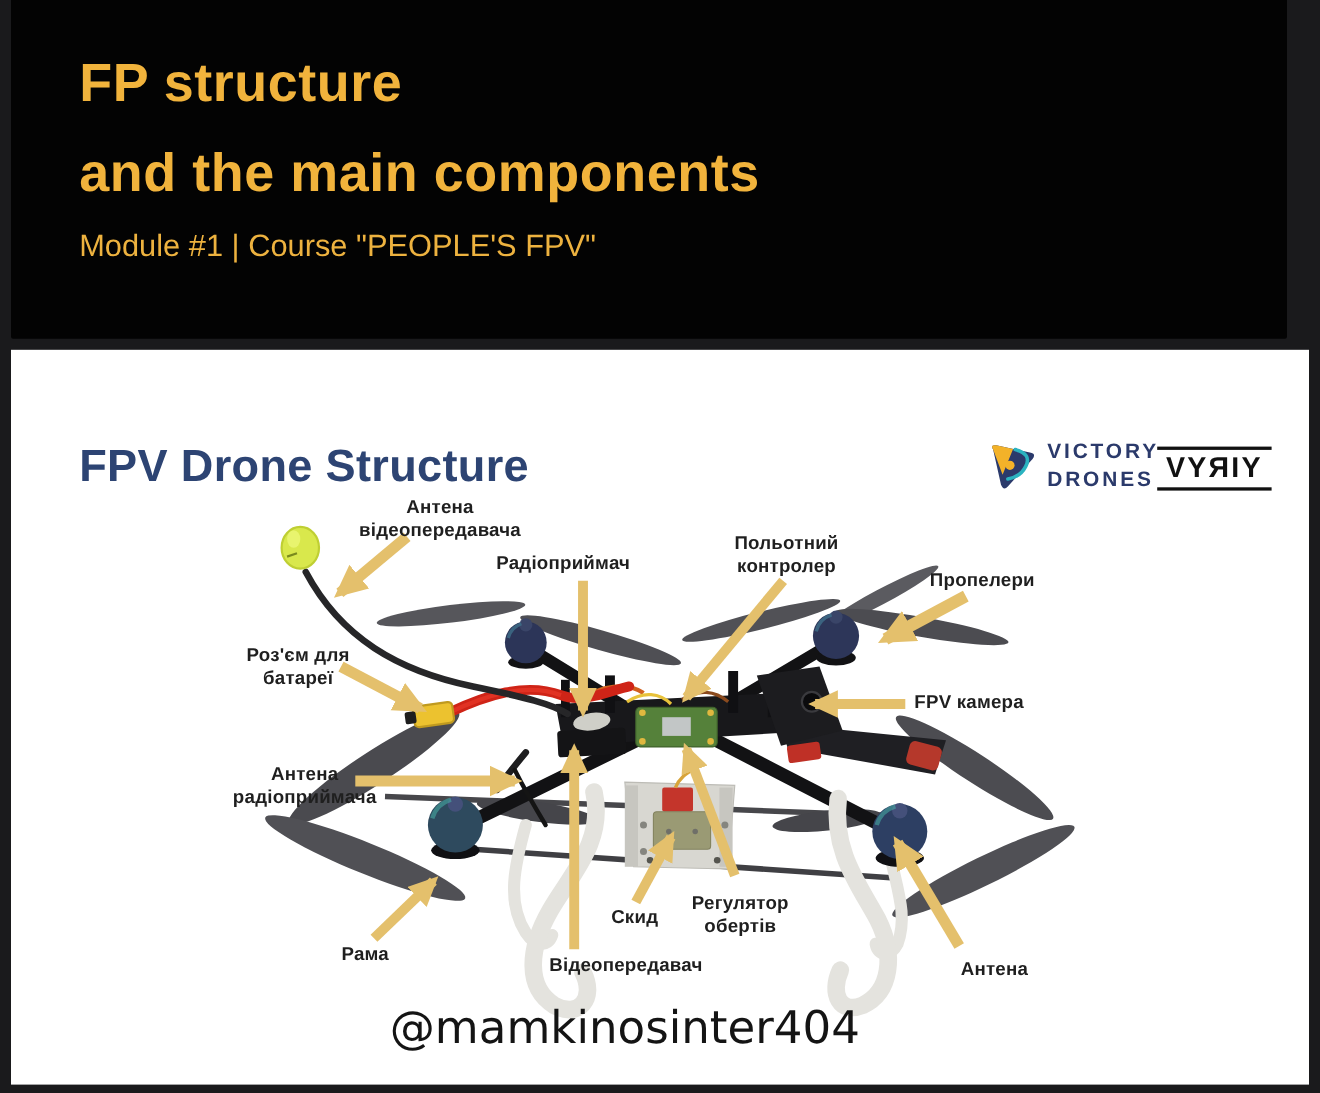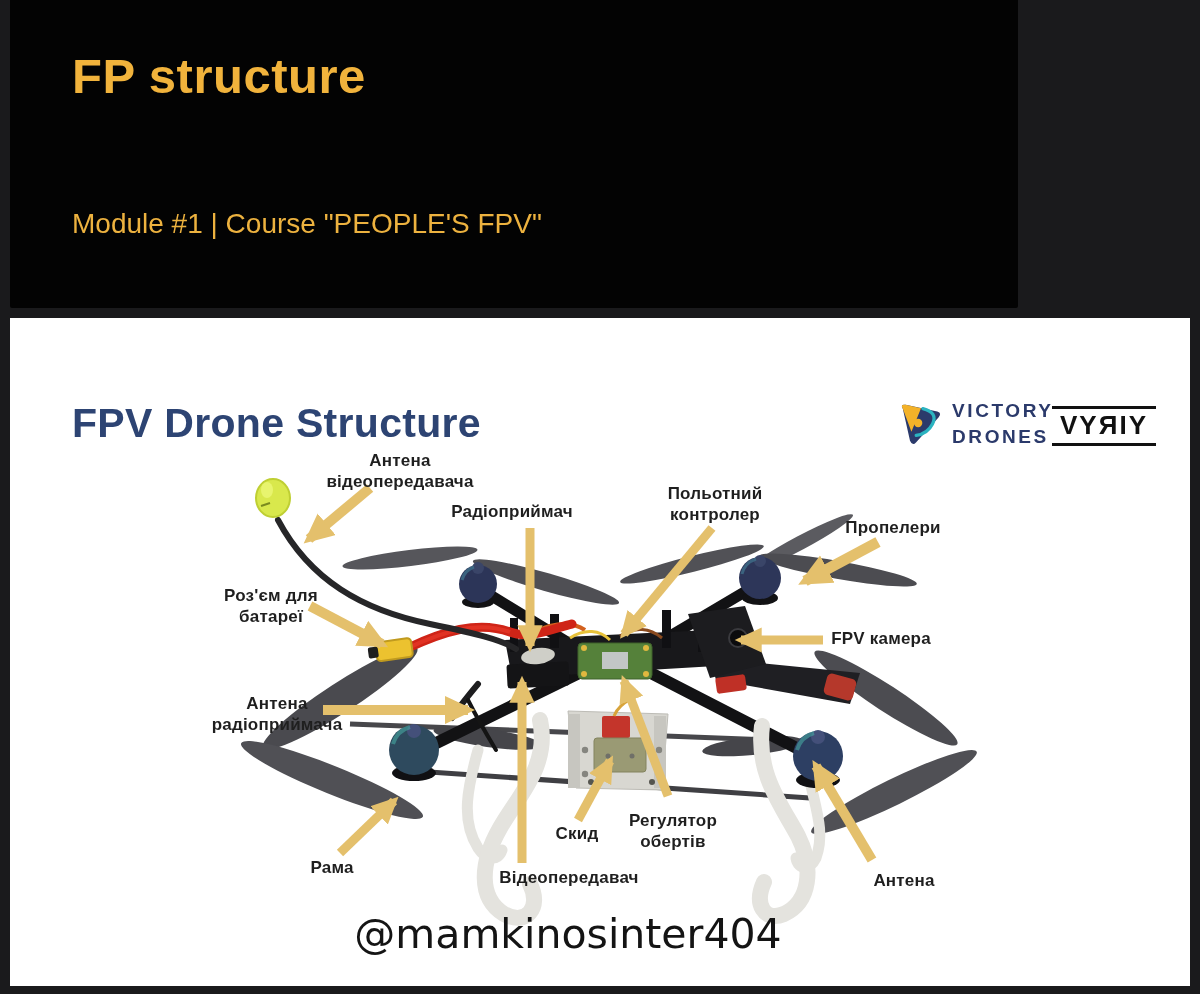--- a/index.html
+++ b/index.html
@@ -2,21 +2,21 @@
 <html><head>
 <meta charset="utf-8">
 <style>
   html,body{margin:0;padding:0;}
   body{
     width:1200px;height:994px;overflow:hidden;position:relative;
     background:#1a1a1c;font-family:"Liberation Sans",sans-serif;
   }
   
   .header-block{
-    position:absolute;left:10px;top:0;width:1008px;height:308px;
+    position:absolute;left:10px;top:0;width:1160px;height:308px;
     background:#030303;border-radius:0 0 2px 2px;
   }
   .hd-line1{position:absolute;left:62px;top:48px;font-size:49px;font-weight:700;color:#F1B33C;letter-spacing:.5px;}
   .hd-line2{position:absolute;left:62px;top:130px;font-size:49px;font-weight:700;color:#F1B33C;letter-spacing:.5px;}
   .hd-sub{position:absolute;left:62px;top:208px;font-size:28px;font-weight:400;color:#EDB23F;}
   
   .slide{
     position:absolute;left:10px;top:318px;width:1180px;height:668px;
     background:#ffffff;
   }
@@ -44,20 +44,21 @@
     position:absolute;left:558px;top:592px;transform:translateX(-50%);
     font-family:"DejaVu Sans",sans-serif;font-size:41px;font-weight:400;color:#141414;
     white-space:nowrap;
   }
 </style>
 </head>
 <body>
 
 <div class="header-block">
   <div class="hd-line1">FP structure</div>
+  <div class="hd-line2">and the main components</div>
   <div class="hd-sub">Module #1 | Course "PEOPLE'S FPV"</div>
 </div>
 
 <div class="slide">
 
   <svg class="art" viewBox="0 0 1180 668" aria-hidden="true">
 
     <line x1="340" y1="406" x2="815" y2="424" stroke="#47474b" stroke-width="5"></line>
     <line x1="390" y1="452" x2="800" y2="480" stroke="#3f3f43" stroke-width="5"></line>
 

